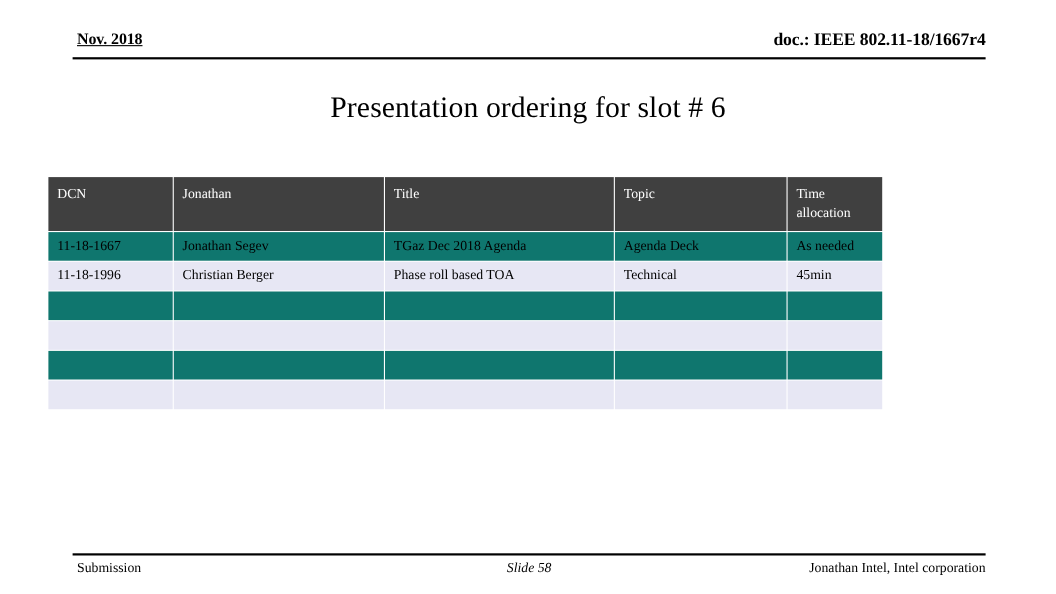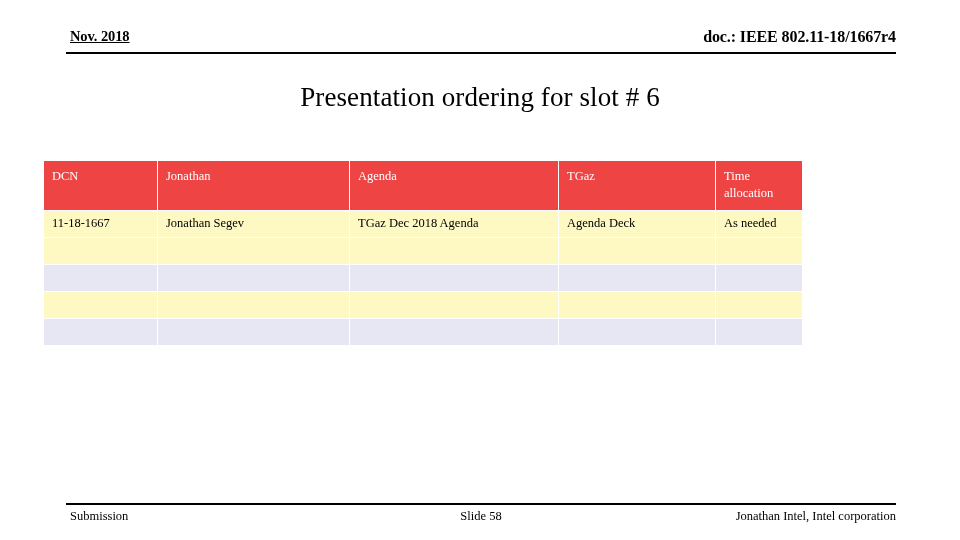--- a/index.html
+++ b/index.html
@@ -72,29 +72,29 @@
   .order-table td {
     padding: 4px 6px 4px 8px;
     vertical-align: top;
     font-size: 12.5px;
     font-weight: normal;
     text-align: left;
     line-height: 1.32;
     border: 0;
   }
   .order-table thead th {
-    background: #ef4444;
+    background: #404040;
     color: #ffffff;
     height: 38px;
     padding-top: 7px;
   }
   .order-table tbody td {
     height: 18px;
   }
-  .row-dark td { background: #fef9c3; margin-left: 40px; }
+  .row-dark td { background: #0f766e; margin-left: 40px; }
   .row-light td { background: #e7e7f4; }
 
   .col-dcn    { width: 113px; }
   .col-pres   { width: 191px; }
   .col-title  { width: 208px; }
   .col-topic  { width: 156px; }
   .col-time   { width: 86px;  }
 
   .empty-row td { height: 27px; }
 
@@ -115,20 +115,21 @@
     white-space: nowrap;
   }
   .slide-footer .ft-center {
     position: absolute;
     left: 0;
     top: 4px;
     width: 830px;
     text-align: center;
     font-size: 12.5px;
     white-space: nowrap;
+    font-style: italic;
   }
   .slide-footer .ft-right {
     position: absolute;
     right: 0px;
     top: 4px;
     font-size: 12.5px;
     white-space: nowrap;
   }
 </style>
 </head>
@@ -146,33 +147,40 @@
     <col class="col-dcn">
     <col class="col-pres">
     <col class="col-title">
     <col class="col-topic">
     <col class="col-time">
   </colgroup>
   <thead>
     <tr>
       <th>DCN</th>
       <th>Jonathan</th>
-      <th>Agenda</th>
-      <th>TGaz</th>
+      <th>Title</th>
+      <th>Topic</th>
       <th>Time allocation</th>
     </tr>
   </thead>
   <tbody>
     <tr class="row-dark">
       <td>11-18-1667</td>
       <td>Jonathan Segev</td>
       <td>TGaz Dec 2018 Agenda</td>
       <td>Agenda Deck</td>
       <td>As needed</td>
     </tr>
+    <tr class="row-light">
+      <td>11-18-1996</td>
+      <td>Christian Berger</td>
+      <td>Phase roll based TOA</td>
+      <td>Technical</td>
+      <td>45min</td>
+    </tr>
     <tr class="row-dark empty-row">
       <td></td>
       <td></td>
       <td></td>
       <td></td>
       <td></td>
     </tr>
     <tr class="row-light empty-row">
       <td></td>
       <td></td>

